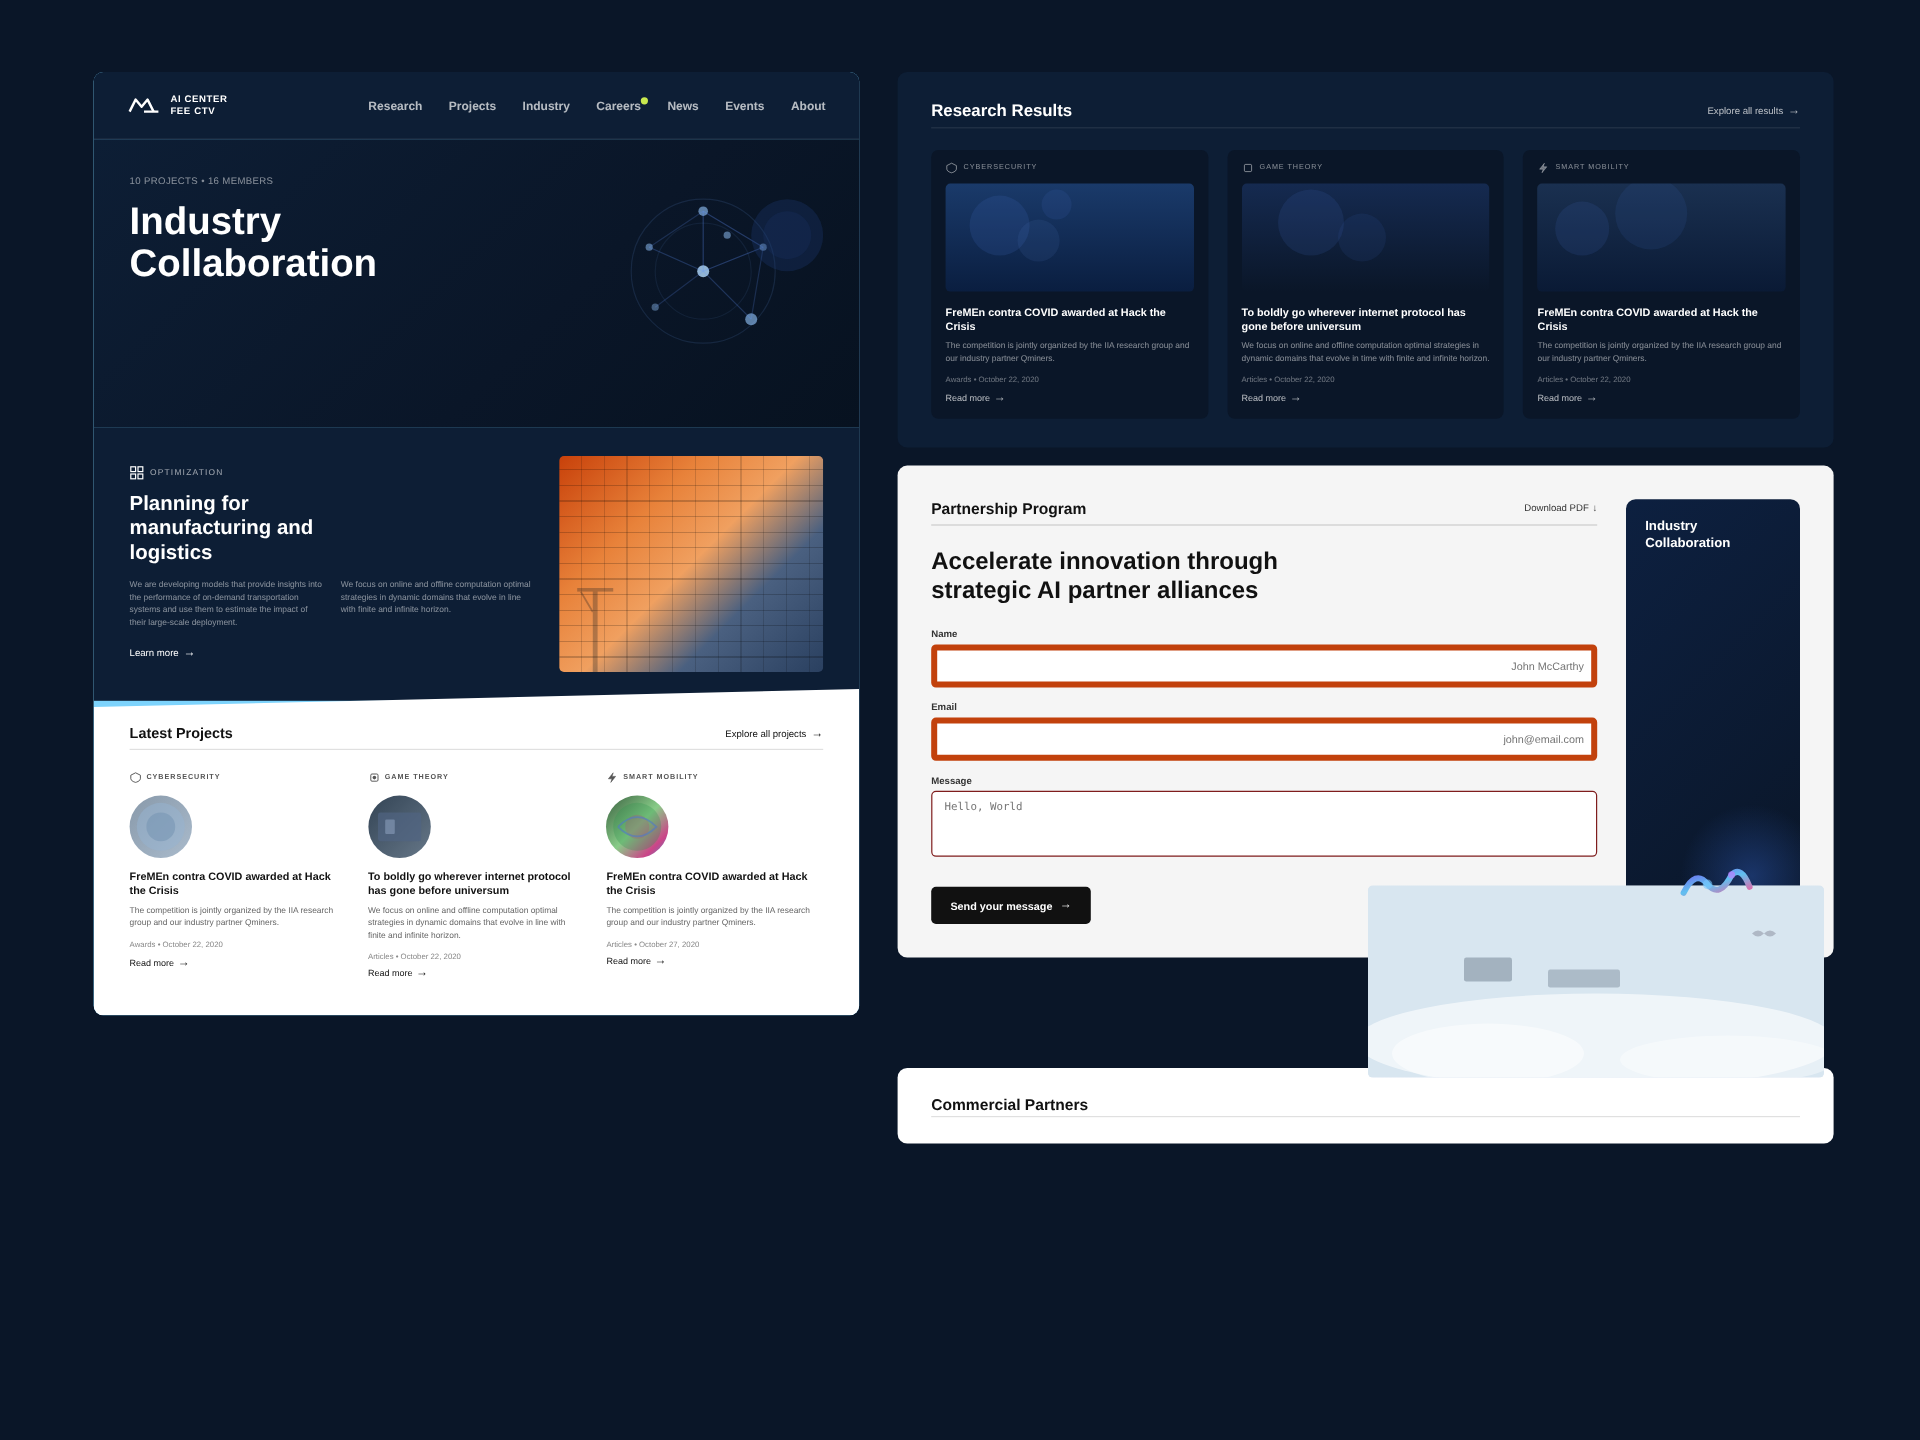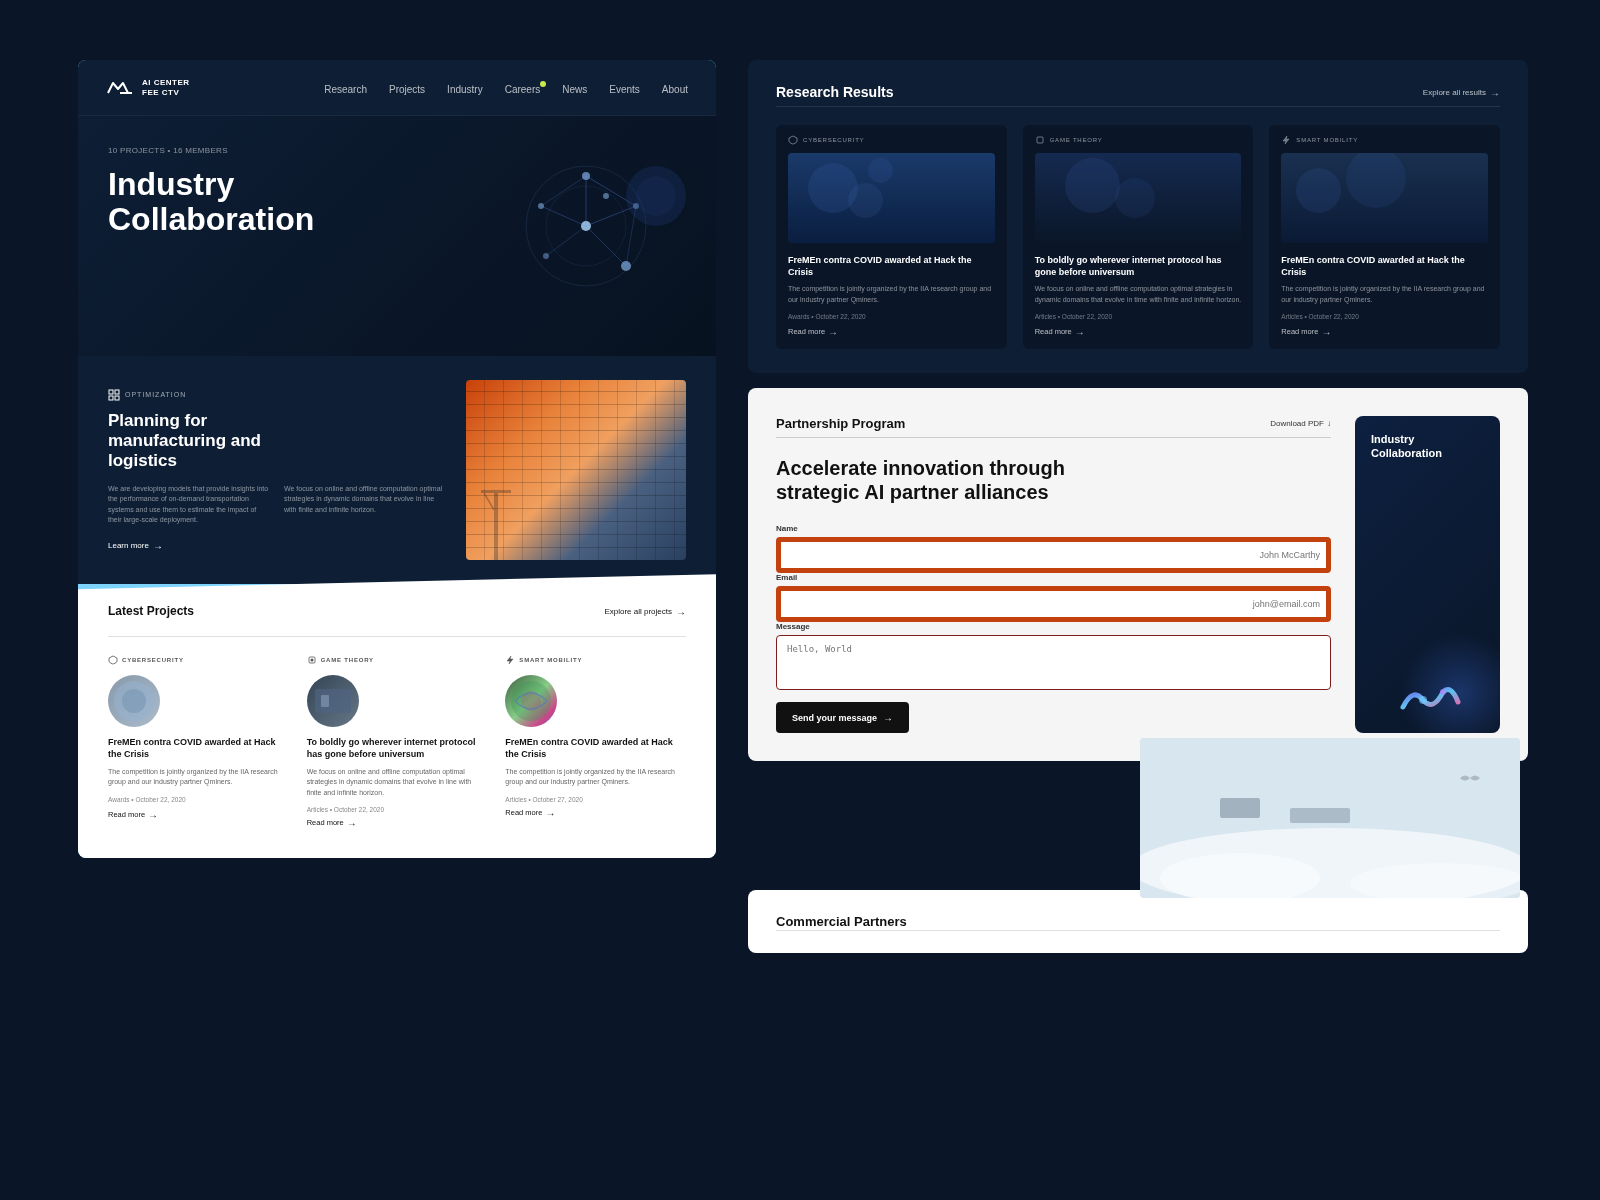--- a/index.html
+++ b/index.html
@@ -50,21 +50,21 @@
     }
     .nav-links {
       display: flex;
       gap: 22px;
       list-style: none;
     }
     .nav-links li a {
       color: rgba(255,255,255,0.7);
       text-decoration: none;
       font-size: 10px;
-      font-weight: 400;
+      font-weight: 700;
     }
     .nav-careers-dot {
       position: relative;
       display: inline-block;
     }
     .dot-indicator {
       width: 6px;
       height: 6px;
       background: #c8e84e;
       border-radius: 50%;
@@ -178,21 +178,21 @@
       background: #fff;
       padding: 24px 30px 30px;
       margin-top: -10px;
       clip-path: polygon(0 15px, 100% 0, 100% 100%, 0 100%);
       padding-top: 30px;
     }
     .latest-projects-header {
       display: flex;
       justify-content: space-between;
       align-items: center;
-      margin-bottom: 18px;
+      margin-bottom: 6px;
     }
     .latest-title {
       font-size: 12px;
       font-weight: 700;
       color: #111;
     }
     .explore-link {
       font-size: 8px;
       color: #111;
       text-decoration: none;
@@ -417,20 +417,21 @@
     }
     .partnership-headline {
       font-size: 20px;
       font-weight: 700;
       color: #111;
       line-height: 1.2;
       margin-bottom: 20px;
       max-width: 300px;
     }
     .form-group {
+      margin-bottom: 12px;
     }
     .form-label {
       font-size: 8px;
       color: #333;
       font-weight: 600;
       display: block;
       margin-bottom: 4px;
     }
     .form-input {
       width: 100%;

